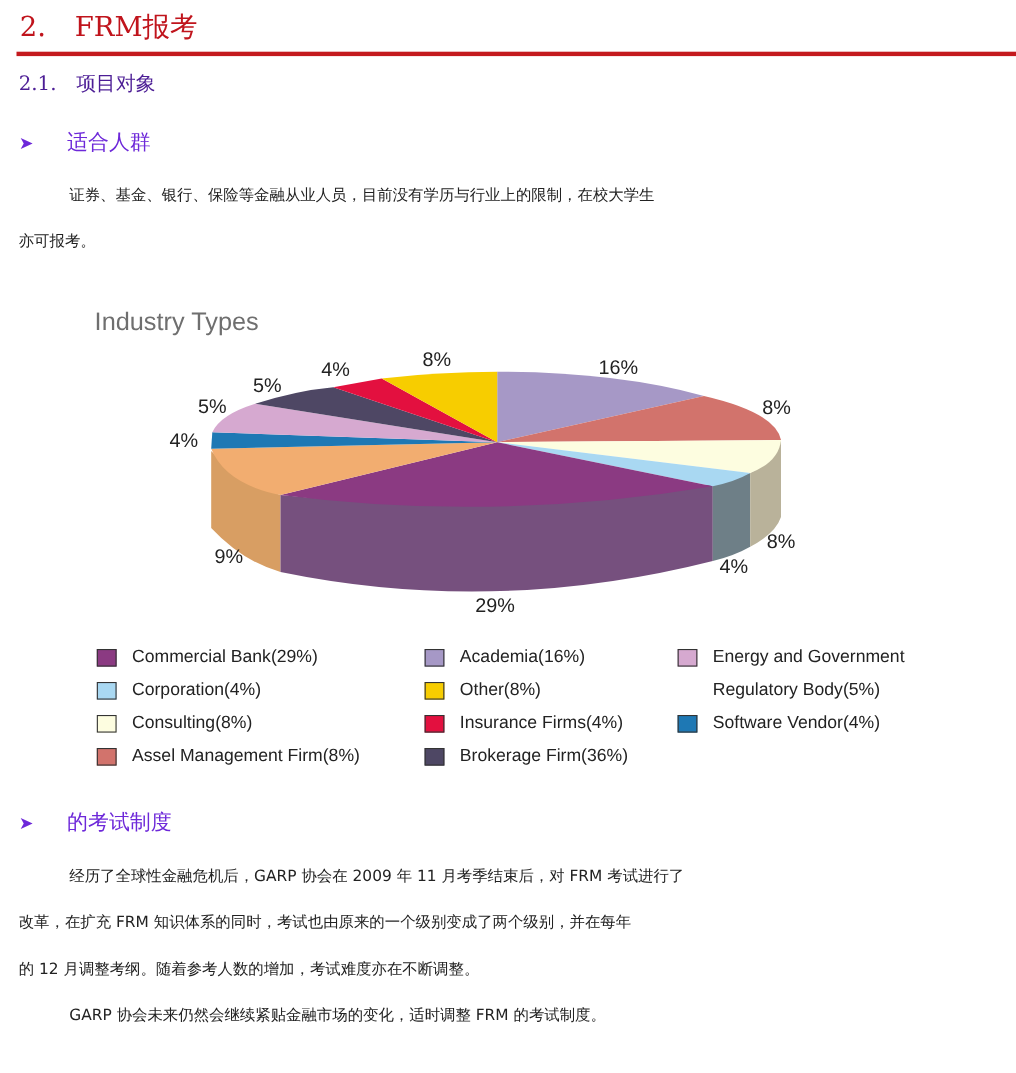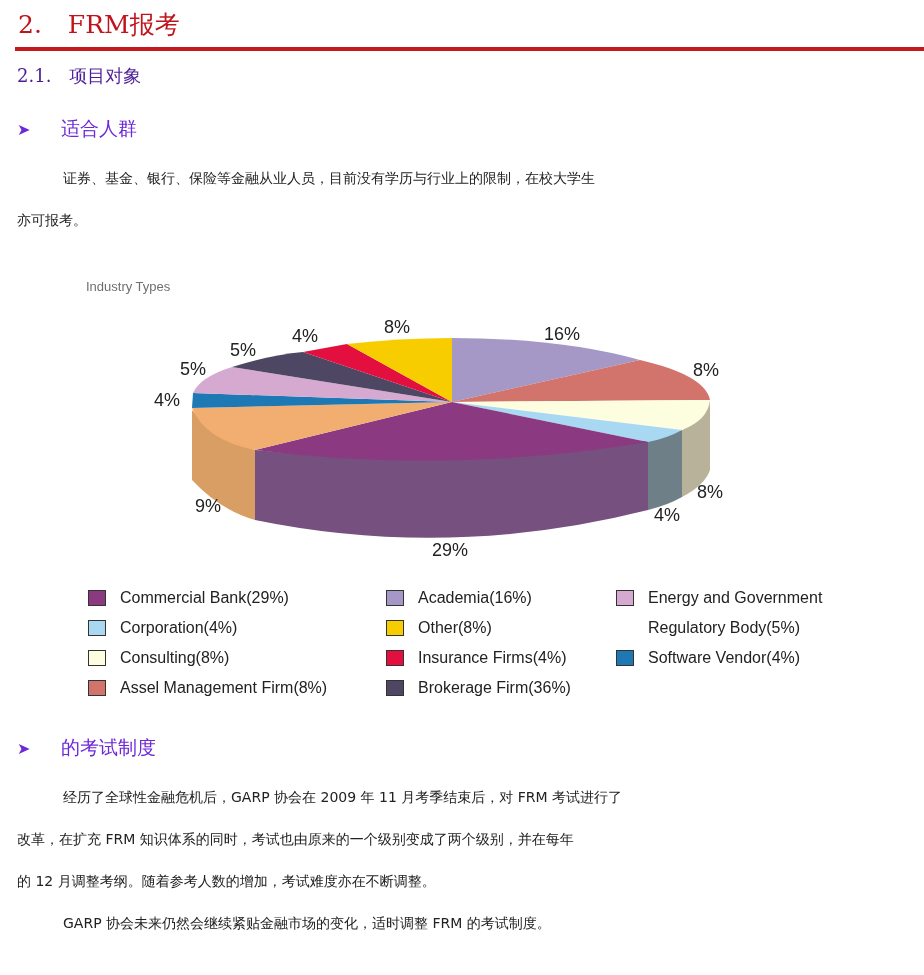--- a/index.html
+++ b/index.html
@@ -9,21 +9,21 @@
         font-family: "DejaVu Serif", serif; letter-spacing: 0px; }
   .h1 .num { margin-right: 26px; }
   .rule { position: absolute; left: 15px; right: 0; top: 47px; height: 4px; background: #c41a1e; }
   .h2 { position: absolute; left: 17px; top: 64px; font-size: 18px; color: #4c1d95; }
   .h2 .num { margin-right: 18px; }
   .bullet { position: absolute; left: 17px; font-size: 19px; color: #6d28d9; }
   .bullet .arrow { display: inline-block; width: 44px; font-size: 16px; }
   .para { position: absolute; left: 17px; width: 895px; font-size: 14px; color: #222;
           line-height: 42px; font-family: "DejaVu Sans", "Liberation Sans", sans-serif; }
   .para .indent { display: inline-block; width: 46px; }
-  .chart-title { position: absolute; left: 86px; top: 279px; font-size: 13px; color: #6f6f6f;
+  .chart-title { position: absolute; left: 86px; top: 279px; font-size: 23px; color: #6f6f6f;
                  font-family: "Liberation Sans", sans-serif; }
   svg.pie { position: absolute; left: 0; top: 0; }
   .lbl { font-family: "Liberation Sans", sans-serif; font-size: 18px; fill: #222; }
   .legend { position: absolute; left: 88px; top: 583px; width: 790px;
             font-family: "Liberation Sans", sans-serif; font-size: 16px; color: #222; }
   .legend .col { position: absolute; top: 0; }
   .legend .item { height: 30px; display: flex; align-items: center; white-space: nowrap; }
   .legend .sw { width: 18px; height: 16px; border: 1.5px solid #333; margin-right: 14px; box-sizing: border-box; }
   .legend .cont { padding-left: 32px; }
 </style>

